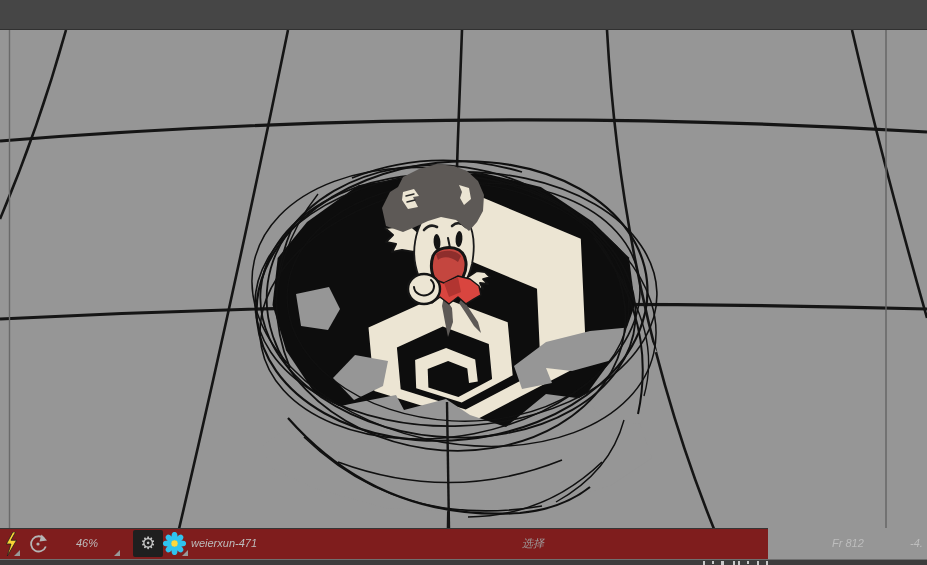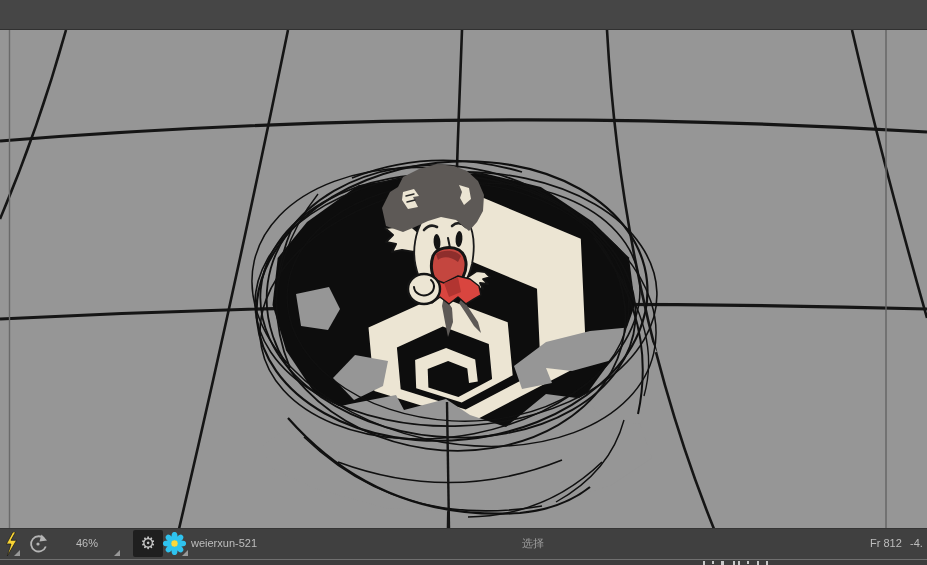--- a/index.html
+++ b/index.html
@@ -1,22 +1,22 @@
 <!DOCTYPE html>
 <html><head>
 <meta charset="utf-8">
 <style>
   html,body{margin:0;padding:0;background:#222;}
   .stage{position:relative;width:927px;height:565px;overflow:hidden;
          font-family:"Liberation Sans","DejaVu Sans",sans-serif;background:#969696;}
   svg{position:absolute;left:0;top:0;}
   .topbar{position:absolute;left:0;top:0;width:927px;height:29px;background:#464646;
           border-bottom:1px solid #313131;z-index:3;}
-  .statusbar{position:absolute;left:0;top:528px;width:927px;height:30px;background:#404040;
-             border-top:1px solid #353535;z-index:3;font-size:11px;color:#bdbdbd;}
+  .statusbar{position:absolute;left:0;top:528px;width:768px;height:30px;background:#7f1d1d;
+             border-top:1px solid #353535;z-index:3;font-size:11px;color:#bdbdbd;font-style:italic;}
   .bottomstrip{position:absolute;left:0;top:559px;width:927px;height:6px;background:#3d3d3d;
                border-top:1px solid #6f6f6f;z-index:3;}
   .sb-item{position:absolute;top:0;height:29px;line-height:29px;white-space:nowrap;}
   .sb-text{color:#bdbdbd;}
   .dim{color:#9f9f9f;margin-left:16px;}
   .gearbtn{position:absolute;left:133px;top:1px;width:30px;height:27px;background:#1f1f1f;
            border-radius:2px;text-align:center;line-height:27px;font-size:17px;color:#c6c6c6;cursor:pointer;}
   .dd{position:absolute;width:0;height:0;border-left:6px solid transparent;
       border-bottom:6px solid #989898;top:21px;}
   .tick{position:absolute;background:#c9c9c9;top:1px;}
@@ -155,25 +155,25 @@
           <ellipse cx="6.5" cy="6.5" rx="3" ry="4.4" transform="rotate(-45 6.5 6.5)"></ellipse>
           <ellipse cx="16.5" cy="16.5" rx="3" ry="4.4" transform="rotate(-45 16.5 16.5)"></ellipse>
           <ellipse cx="16.5" cy="6.5" rx="3" ry="4.4" transform="rotate(45 16.5 6.5)"></ellipse>
           <ellipse cx="6.5" cy="16.5" rx="3" ry="4.4" transform="rotate(45 6.5 16.5)"></ellipse>
         </g>
         <circle cx="11.5" cy="11.5" r="3.2" fill="#ffd93b"></circle>
       </svg>
     </div>
     <div class="dd" style="left:182px;"></div>
 
-    <div class="sb-item sb-text" style="left:191px;">weierxun-521</div>
+    <div class="sb-item sb-text" style="left:191px;">weierxun-471</div>
 
     <div class="sb-item dim" style="left:506px;">选择</div>
 
-    <div class="sb-item sb-text" style="left:870px;">Fr 812</div>
+    <div class="sb-item sb-text" style="left:832px;">Fr 812</div>
 
     <div class="sb-item sb-text" style="left:910px;">-4.</div>
   </div>
 
   <div class="bottomstrip">
     <div>
       <div class="tick" style="left:703px;width:2px;height:5px;"></div>
       <div class="tick" style="left:712px;width:2px;height:3px;"></div>
       <div class="tick" style="left:721px;width:3px;height:4px;"></div>
       <div class="tick" style="left:733px;width:2px;height:5px;"></div>

